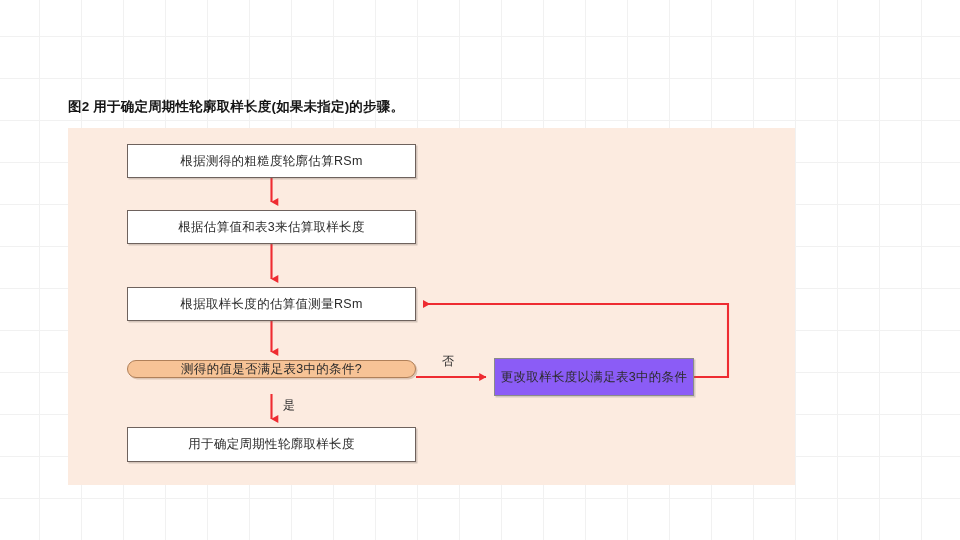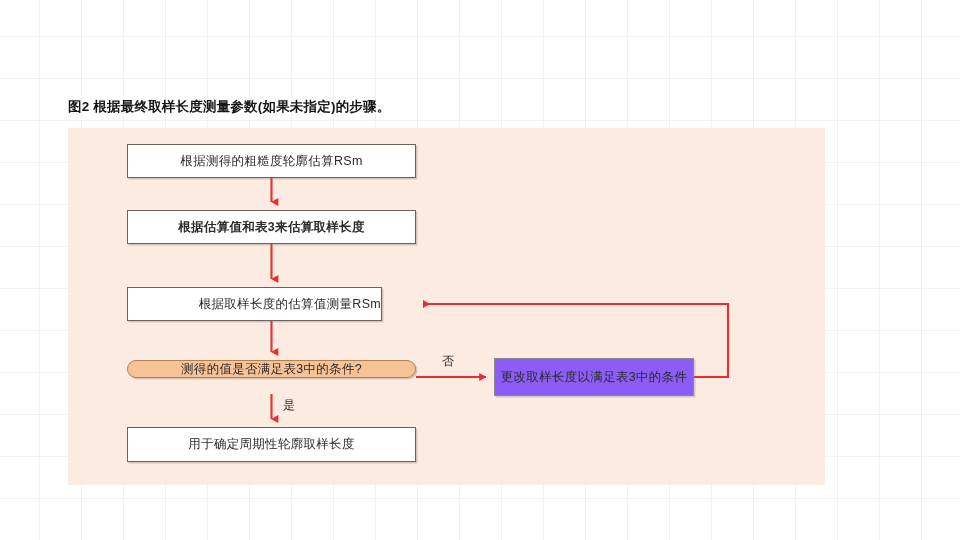--- a/index.html
+++ b/index.html
@@ -40,21 +40,20 @@
   }
 
   
   #diagram-panel {
     position: absolute;
     left: 68px;
     top: 128px;
     width: 727px;
     height: 357px;
     background-color: #fcebe0;
-    padding-left: 30px;
   }
 
   
   .node {
     position: absolute;
     box-sizing: border-box;
     display: flex;
     align-items: center;
     justify-content: center;
     font-size: 12.5px;
@@ -74,22 +73,22 @@
     border-radius: 17px;
     box-shadow: 1.5px 1.5px 0 rgba(150,110,80,0.30);
   }
   .node.alt {
     background-color: #8b5cf6;
     border: 1.4px solid #8a8a8a;
     box-shadow: 1.5px 1.5px 0 rgba(120,120,120,0.30);
   }
 
   #node-1 { left: 59px;  top: 16px;  width: 289px; height: 34px; }
-  #node-2 { left: 59px;  top: 82px;  width: 289px; height: 34px; font-weight: bold; }
-  #node-3 { left: 59px;  top: 159px; width: 255px; height: 34px; justify-content: flex-end; }
+  #node-2 { left: 59px;  top: 82px;  width: 289px; height: 34px; }
+  #node-3 { left: 59px;  top: 159px; width: 289px; height: 34px; }
   #node-4 { left: 59px;  top: 232px; width: 289px; height: 18px; }
   #node-5 { left: 59px;  top: 299px; width: 289px; height: 35px; }
   #node-6 { left: 426px; top: 230px; width: 200px; height: 38px; }
 
   
   #connectors {
     position: absolute;
     left: 0;
     top: 0;
     width: 727px;
@@ -105,21 +104,21 @@
     z-index: 4;
   }
   #label-no  { left: 374px; top: 225px; }
   #label-yes { left: 215px; top: 269px; }
 </style>
 </head>
 <body>
 
 <div id="slide">
 
-  <div id="figure-caption">图2 根据最终取样长度测量参数(如果未指定)的步骤。</div>
+  <div id="figure-caption">图2 用于确定周期性轮廓取样长度(如果未指定)的步骤。</div>
 
   <div id="diagram-panel">
 
     <svg id="connectors" viewBox="0 0 727 357" xmlns="http://www.w3.org/2000/svg">
       <defs>
         <marker id="arrow-down" markerWidth="9" markerHeight="9" refX="4.5" refY="7.4" orient="auto" markerUnits="userSpaceOnUse">
           <path d="M0.6,0.6 L8.4,0.6 L4.5,7.8 Z" fill="#ee2b31"></path>
         </marker>
         <marker id="arrow-right" markerWidth="9" markerHeight="9" refX="7.4" refY="4.5" orient="auto" markerUnits="userSpaceOnUse">
           <path d="M0.6,0.6 L7.8,4.5 L0.6,8.4 Z" fill="#ee2b31"></path>

